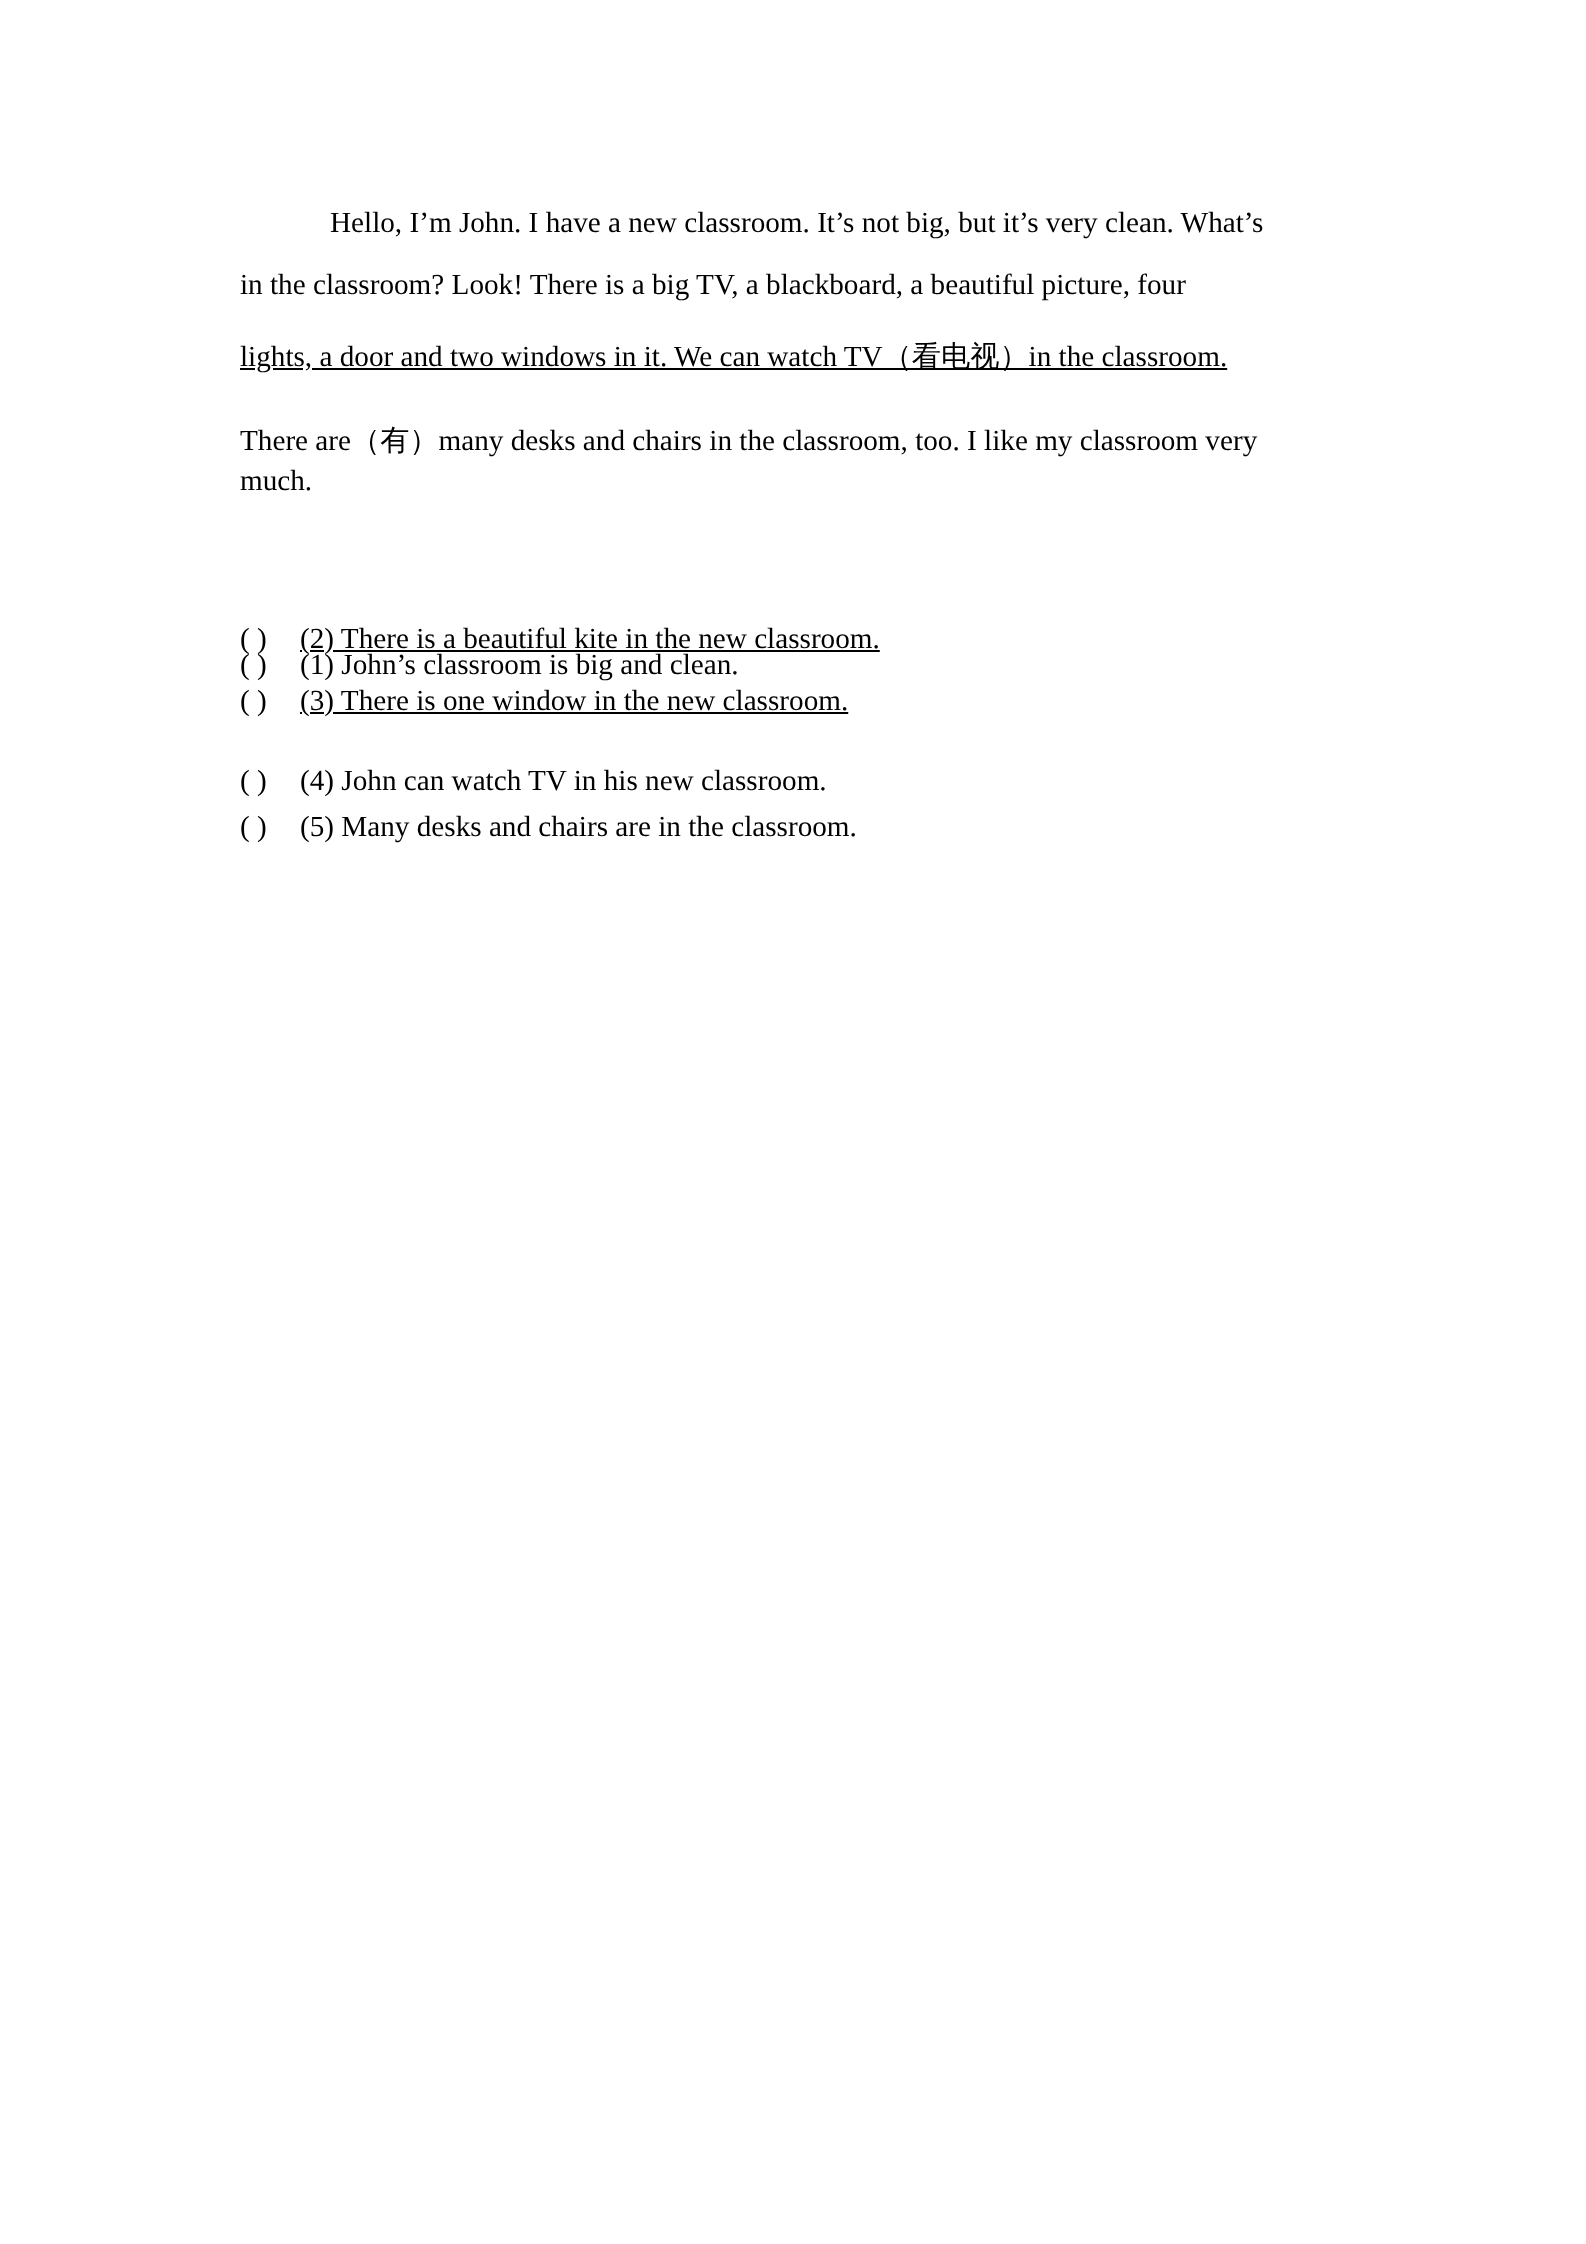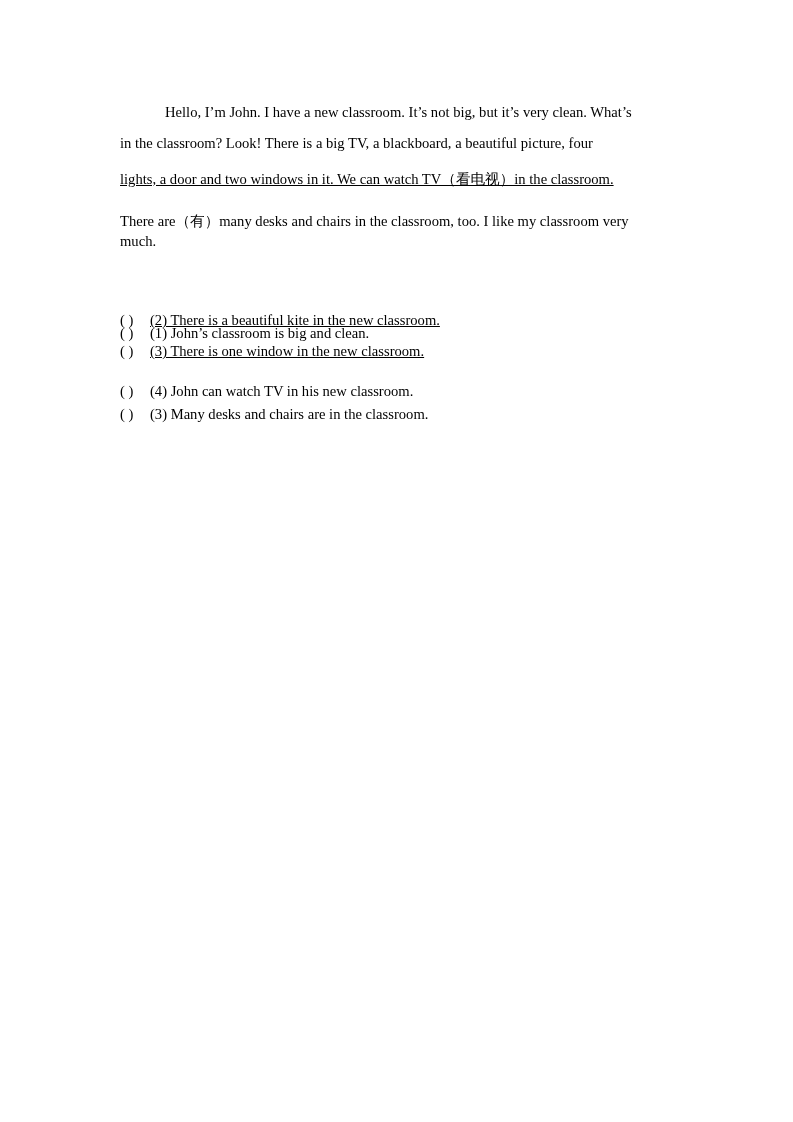--- a/index.html
+++ b/index.html
@@ -28,15 +28,15 @@
   <div class="q" style="top:311px;text-decoration:underline;">
     <span class="paren">(    )</span><span>(2) There is a beautiful kite in the new classroom.</span>
   </div>
   <div class="q" style="top:342px;text-decoration:underline;">
     <span class="paren">(    )</span><span>(3) There is one window in the new classroom.</span>
   </div>
   <div class="q" style="top:382px;">
     <span class="paren">(    )</span><span>(4) John can watch TV in his new classroom.</span>
   </div>
   <div class="q" style="top:405px;">
-    <span class="paren">(    )</span><span>(3) Many desks and chairs are in the classroom.</span>
+    <span class="paren">(    )</span><span>(5) Many desks and chairs are in the classroom.</span>
   </div>
 </div>
 
 </body></html>

